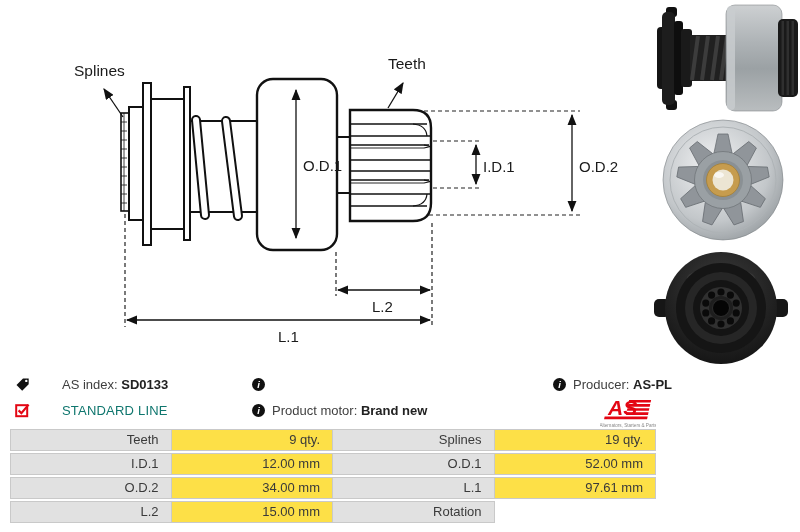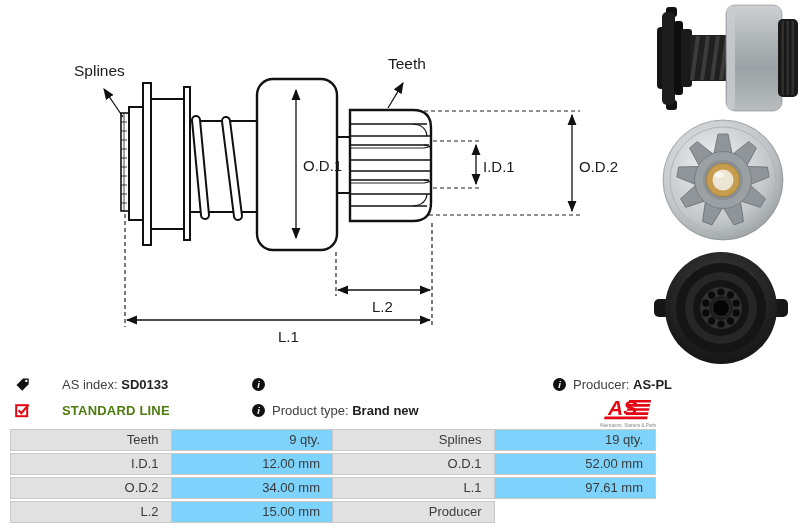--- a/index.html
+++ b/index.html
@@ -15,27 +15,27 @@
   #photo-rear{top:250px;height:126px;}
   
   .info-item{position:absolute;height:16px;display:flex;align-items:center;gap:7px;
              font-size:13px;color:#3f3f3f;white-space:nowrap;}
   .info-item b{color:#222;}
   .row1{top:376px;} .row2{top:402px;}
   .c1{left:15px;gap:32px;} .c2{left:252px;} .c3{left:553px;}
   .info-icon{width:13px;height:13px;border-radius:50%;background:#111;color:#fff;
              font-size:9.5px;font-weight:bold;display:inline-flex;align-items:center;
              justify-content:center;font-style:italic;flex:0 0 13px;}
-  .redline{color:#4d7c0f;font-weight:bold;letter-spacing:.2px;}
+  .redline{color:#0f766e;font-weight:normal;letter-spacing:.2px;}
   #aspl-logo{position:absolute;left:600px;top:396px;}
   
   #spec-table{position:absolute;left:10px;top:429px;width:646px;display:grid;
               grid-template-columns:1fr 1fr 1fr 1fr;row-gap:2px;font-size:13px;}
   .cell{height:20px;line-height:20px;text-align:right;padding-right:12px;
-        border:1px solid #c9c9c9;background:#7dd3fc;color:#3a3a3a;}
+        border:1px solid #c9c9c9;background:#fde047;color:#3a3a3a;}
   .cell.lab{background:#e1e1e1;}
   .cell.m{margin-left:-1px;}
 </style>
 </head>
 <body>
 
 <div id="stage">
 
   <svg id="drawing" width="650" height="370" viewBox="0 0 650 370">
     <defs>
@@ -287,21 +287,21 @@
     <svg width="15" height="15" viewBox="0 0 15 15">
       <rect x="1.2" y="2.2" width="11" height="11" fill="none" stroke="#e30613" stroke-width="2"></rect>
       <polyline points="3.6,7.4 6.4,10.2 13.6,1.6" fill="none" stroke="#e30613" stroke-width="2.2"></polyline>
     </svg>
     <span class="redline">STANDARD LINE</span>
   </div>
 
   <div class="info-item row2 c2">
     <span class="info-icon">i</span>
     <span>
-      <span>Product type:</span>
+      <span>Product motor:</span>
       <b>Brand new</b>
     </span>
   </div>
 
   <svg id="aspl-logo" width="56" height="34" viewBox="0 0 56 34">
     <g transform="skewX(-12)">
       <rect x="30" y="4" width="22" height="2.6" fill="#e30613"></rect>
       <rect x="30" y="8.1" width="22" height="2.6" fill="#e30613"></rect>
       <rect x="30" y="12.2" width="22" height="2.6" fill="#e30613"></rect>
       <rect x="30" y="16.3" width="22" height="2.6" fill="#e30613"></rect>
@@ -322,16 +322,16 @@
     <div class="cell lab m">O.D.1</div>
     <div class="cell m">52.00 mm</div>
 
     <div class="cell lab">O.D.2</div>
     <div class="cell m">34.00 mm</div>
     <div class="cell lab m">L.1</div>
     <div class="cell m">97.61 mm</div>
 
     <div class="cell lab">L.2</div>
     <div class="cell m">15.00 mm</div>
-    <div class="cell lab m">Producer</div>
+    <div class="cell lab m">Rotation</div>
   </div>
 
 </div>
 
 </body></html>

